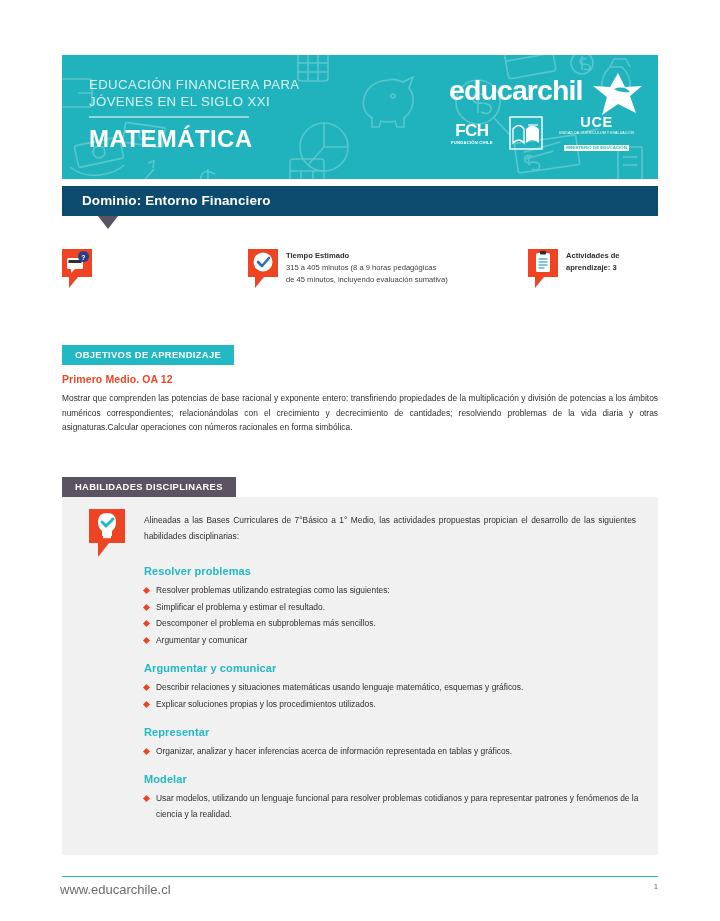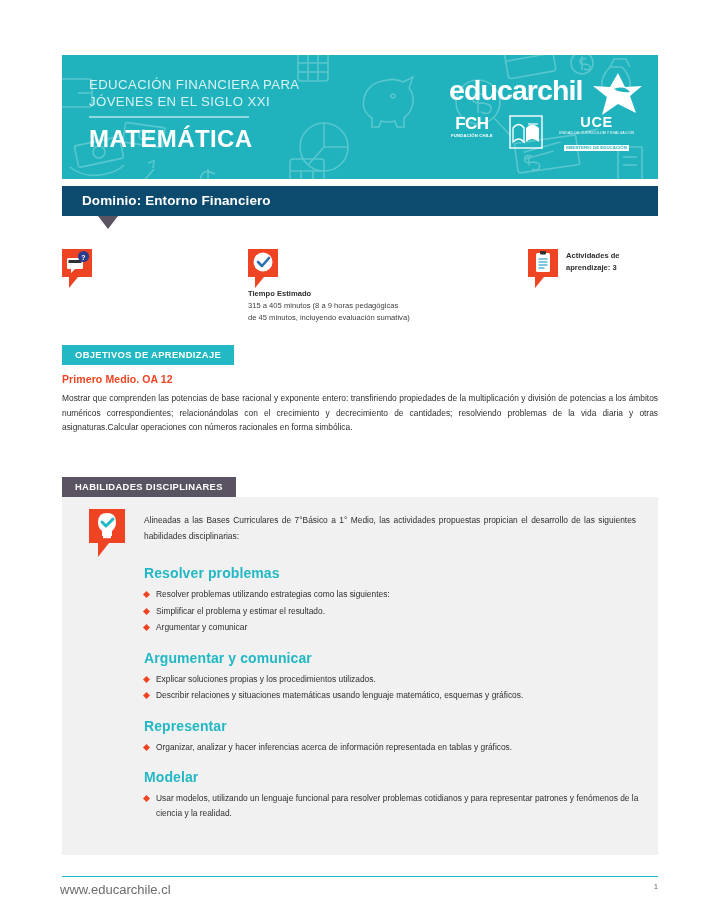--- a/index.html
+++ b/index.html
@@ -35,21 +35,21 @@
   }
   .header-right {
     position: relative; width: 215px; padding: 20px 14px 0 0;
   }
   .brand-wordmark {
     color:#fff; font-size: 28.5px; font-weight: bold; letter-spacing: -0.9px;
     line-height: 30px; text-align: left; padding-left: 6px;
   }
   .brand-star { position:absolute; right: 14px; top: 16px; }
   .logo-row {
-    display:flex; align-items:flex-start; gap: 16px;
+    display:flex; align-items:center; gap: 16px;
     margin-top: 10px; padding-left: 8px;
   }
   .fch { color:#fff; text-align:center; line-height:1; }
   .fch-main { font-size: 17px; font-weight: bold; letter-spacing:-0.5px; }
   .fch-sub { font-size: 4.2px; font-weight:bold; letter-spacing: .2px; margin-top:2px; }
   .uce { color:#fff; text-align:center; line-height:1; }
   .uce-main { font-size: 14.5px; font-weight: bold; letter-spacing: .6px; }
   .uce-sub { font-size: 3.6px; margin-top: 2.5px; letter-spacing:.1px; }
   .uce-badge {
     font-size: 4.4px; font-weight:bold; background:#fff; color:#20b3bd;
@@ -74,21 +74,21 @@
     border-top: 13px solid #5a5361;
   }
 
   
   .info-strip {
     position:absolute; left: 62px; top: 249px; width: 596px; height: 62px;
     display:flex;
   }
   .info-item { display:flex; gap: 8px; }
   .info-item.i1 { width: 186px; }
-  .info-item.i2 { width: 280px; flex-direction: column; }
+  .info-item.i2 { width: 280px; }
   .info-item.i3 { width: 130px; }
   .pin {
     position: relative; width: 30px; height: 34px;
     flex: 0 0 30px;
   }
   .pin-body {
     position:absolute; left:0; top:0; width: 30px; height: 28px;
     background: #ef4423;
   }
   .pin-tail {
@@ -134,21 +134,21 @@
     border-right: 11px solid transparent;
     border-top: 14px solid #ef4423;
   }
   .hab-intro {
     position:absolute; left: 82px; top: 16px; width: 492px;
     font-size: 8.4px; line-height: 15.6px; color:#2f2f2f; text-align: justify;
   }
   .hab-groups { position:absolute; left: 82px; top: 68px; width: 500px; }
   .hab-group { margin-bottom: 14px; }
   .hab-group-title {
-    color:#22b8c4; font-size: 14px; font-weight: bold;
+    color:#22b8c4; font-size: 11px; font-weight: bold;
     margin-bottom: 6px; letter-spacing:.1px;
   }
   .hab-li {
     display:flex; align-items:flex-start; gap: 7px;
     font-size: 8.4px; line-height: 15.2px; color:#2f2f2f;
     margin-bottom: 1.5px;
   }
   .bullet {
     flex: 0 0 auto; width: 5px; height: 5px;
     background: #ef4423; transform: rotate(45deg);
@@ -372,33 +372,37 @@
         <div class="hab-li">
           <span class="bullet"></span>
           <span class="txt">Resolver problemas utilizando estrategias como las siguientes:</span>
         </div>
         <div class="hab-li">
           <span class="bullet"></span>
           <span class="txt">Simplificar el problema y estimar el resultado.</span>
         </div>
         <div class="hab-li">
           <span class="bullet"></span>
+          <span class="txt">Descomponer el problema en subproblemas más sencillos.</span>
+        </div>
+        <div class="hab-li">
+          <span class="bullet"></span>
           <span class="txt">Argumentar y comunicar</span>
         </div>
       </div>
 
       <div class="hab-group">
         <div class="hab-group-title">Argumentar y comunicar</div>
         <div class="hab-li">
           <span class="bullet"></span>
+          <span class="txt">Describir relaciones y situaciones matemáticas usando lenguaje matemático, esquemas y gráficos.</span>
+        </div>
+        <div class="hab-li">
+          <span class="bullet"></span>
           <span class="txt">Explicar soluciones propias y los procedimientos utilizados.</span>
-        </div>
-        <div class="hab-li">
-          <span class="bullet"></span>
-          <span class="txt">Describir relaciones y situaciones matemáticas usando lenguaje matemático, esquemas y gráficos.</span>
         </div>
       </div>
 
       <div class="hab-group">
         <div class="hab-group-title">Representar</div>
         <div class="hab-li">
           <span class="bullet"></span>
           <span class="txt">Organizar, analizar y hacer inferencias acerca de información representada en tablas y gráficos.</span>
         </div>
       </div>

